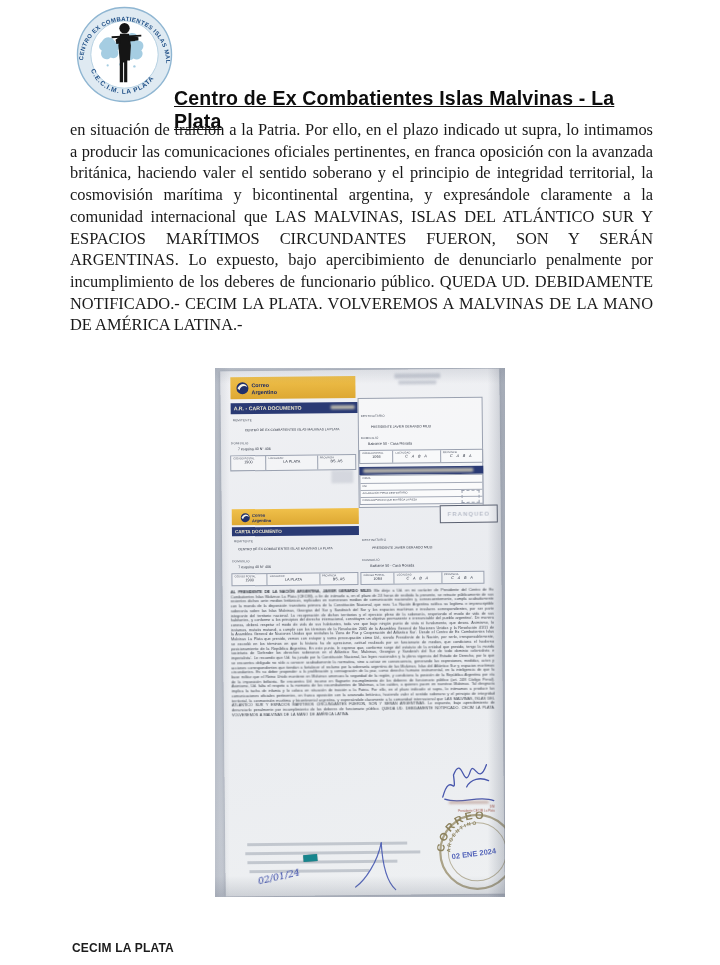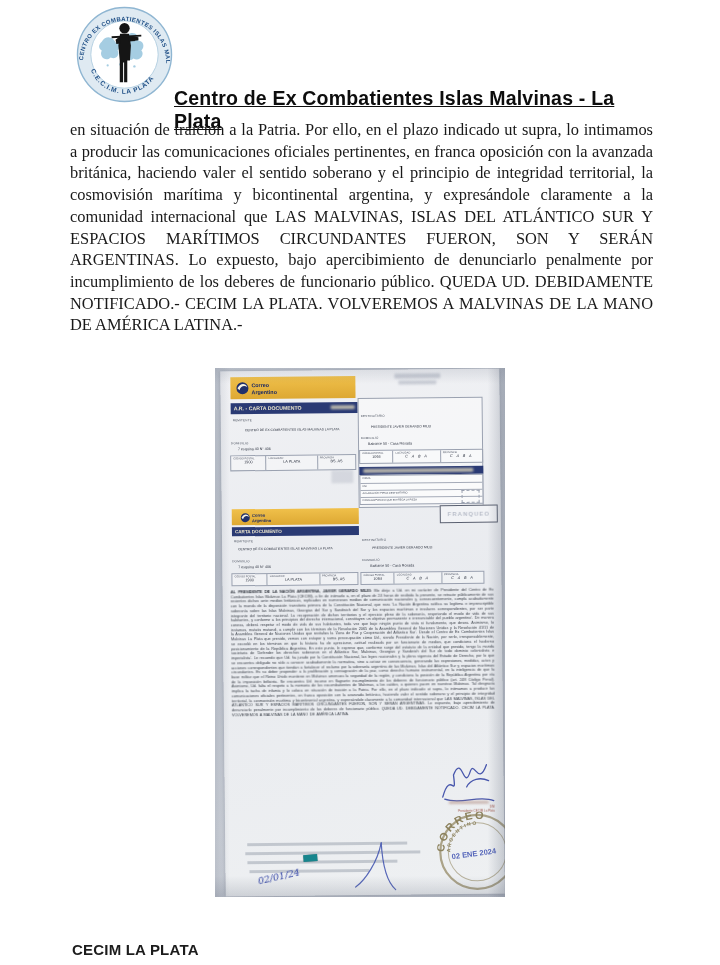--- a/index.html
+++ b/index.html
@@ -11,21 +11,21 @@
   .logo { position:absolute; left:74px; top:5px; width:101px; height:99px; }
   .org-title { position:absolute; left:174px; top:87px; width:490px;
                font-size:19.5px; font-weight:bold; color:#0d0d0d; letter-spacing:.2px;text-decoration:underline; }
 
   
   .para { position:absolute; left:70px; top:119px; width:583px;
           font-family:"Liberation Serif", serif; font-size:16.4px; line-height:21.7px;
           text-align:justify; color:#191919; }
 
   
-  .footer-brand { position:absolute; left:72px; top:941px; font-size:15px;
+  .footer-brand { position:absolute; left:72px; top:941px; font-size:12px;
                   font-weight:bold; color:#1c1c1c; letter-spacing:.2px; }
 
   
   .scan { position:absolute; left:215px; top:368px; width:290px; height:529px;
           background:linear-gradient(155deg,#ccd1d9 0%,#c3c8d1 30%,#d2d6dd 70%,#c9cdd5 100%);
           overflow:hidden; }
   .scan::after { content:""; position:absolute; inset:0;
           background:linear-gradient(90deg,rgba(90,100,120,.18) 0,rgba(0,0,0,0) 5%,rgba(0,0,0,0) 94%,rgba(70,80,100,.25) 100%),
                      linear-gradient(180deg,rgba(90,100,120,.15) 0,rgba(0,0,0,0) 3%,rgba(0,0,0,0) 96%,rgba(70,80,100,.2) 100%);
           pointer-events:none; }

